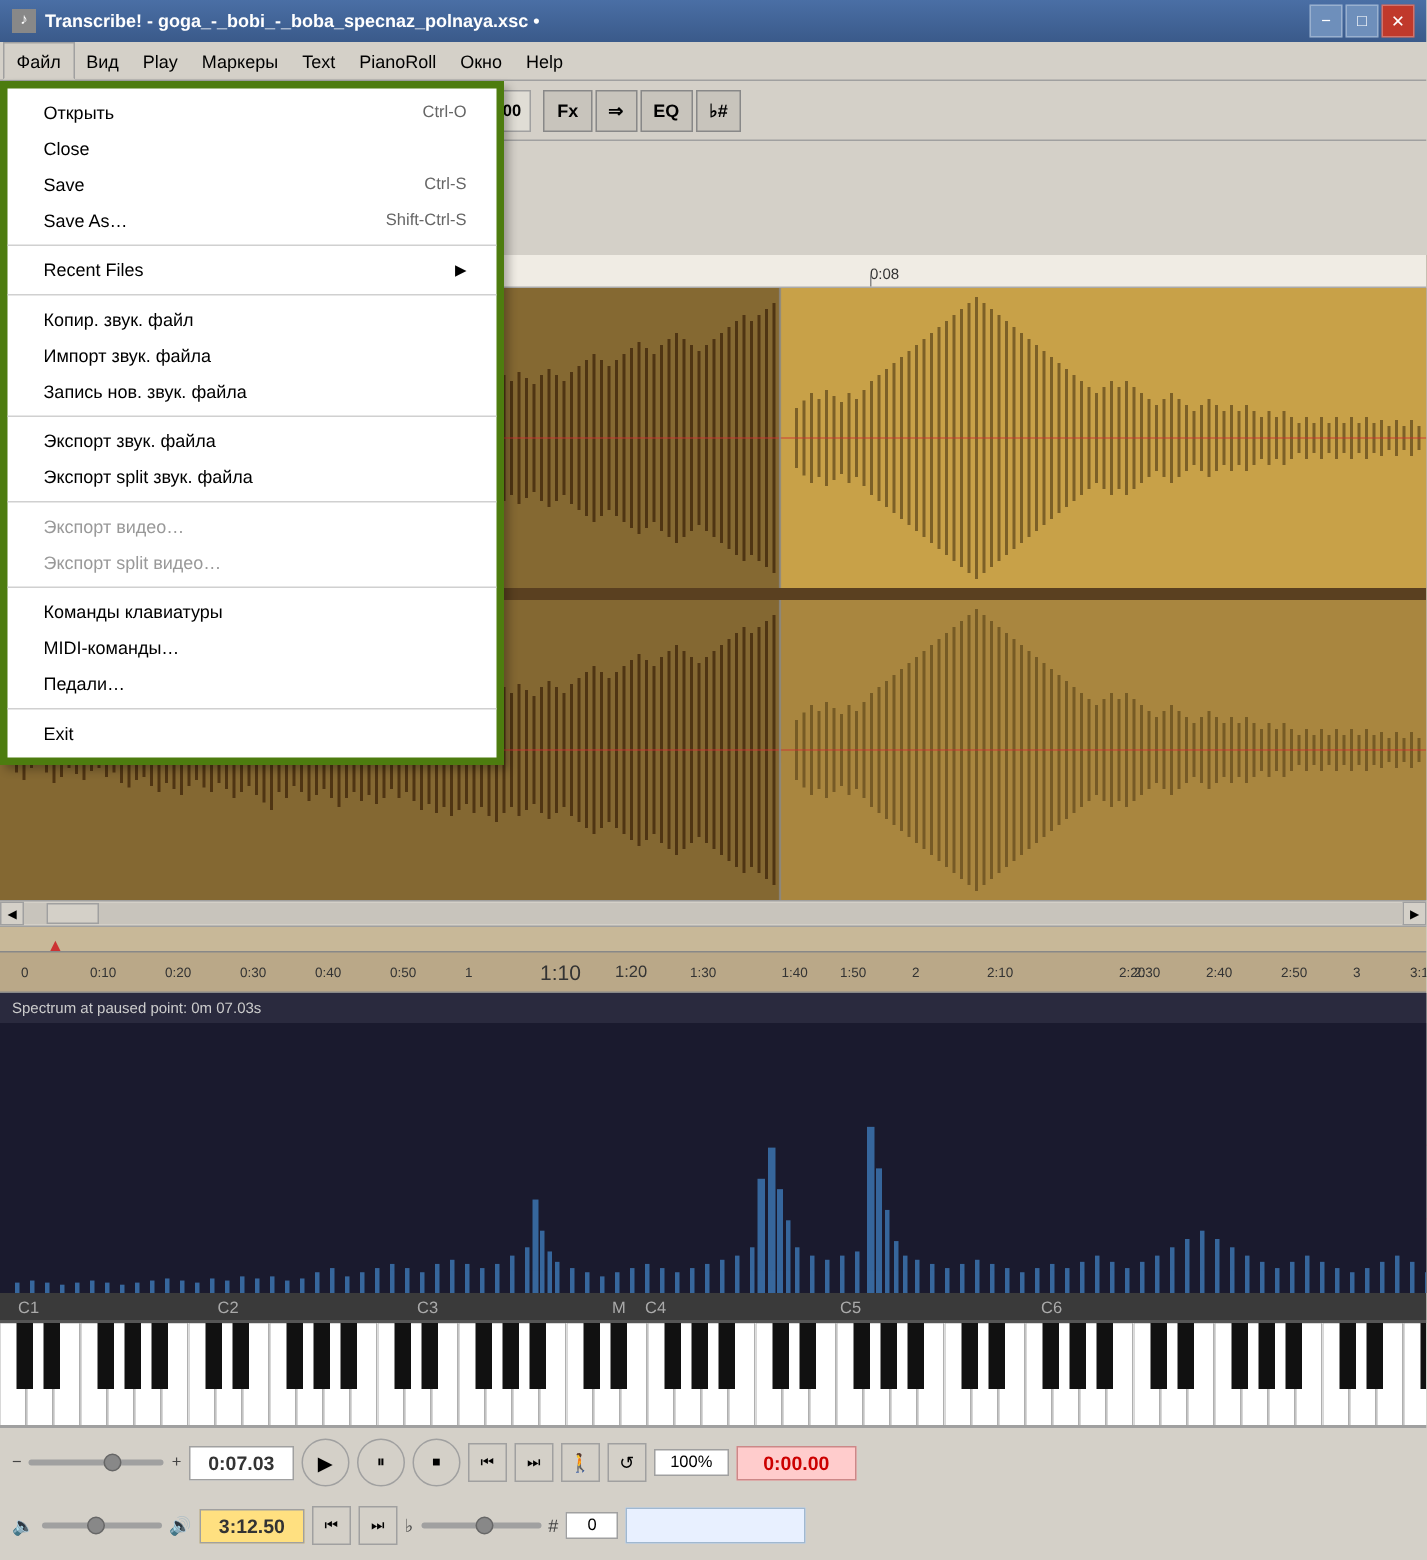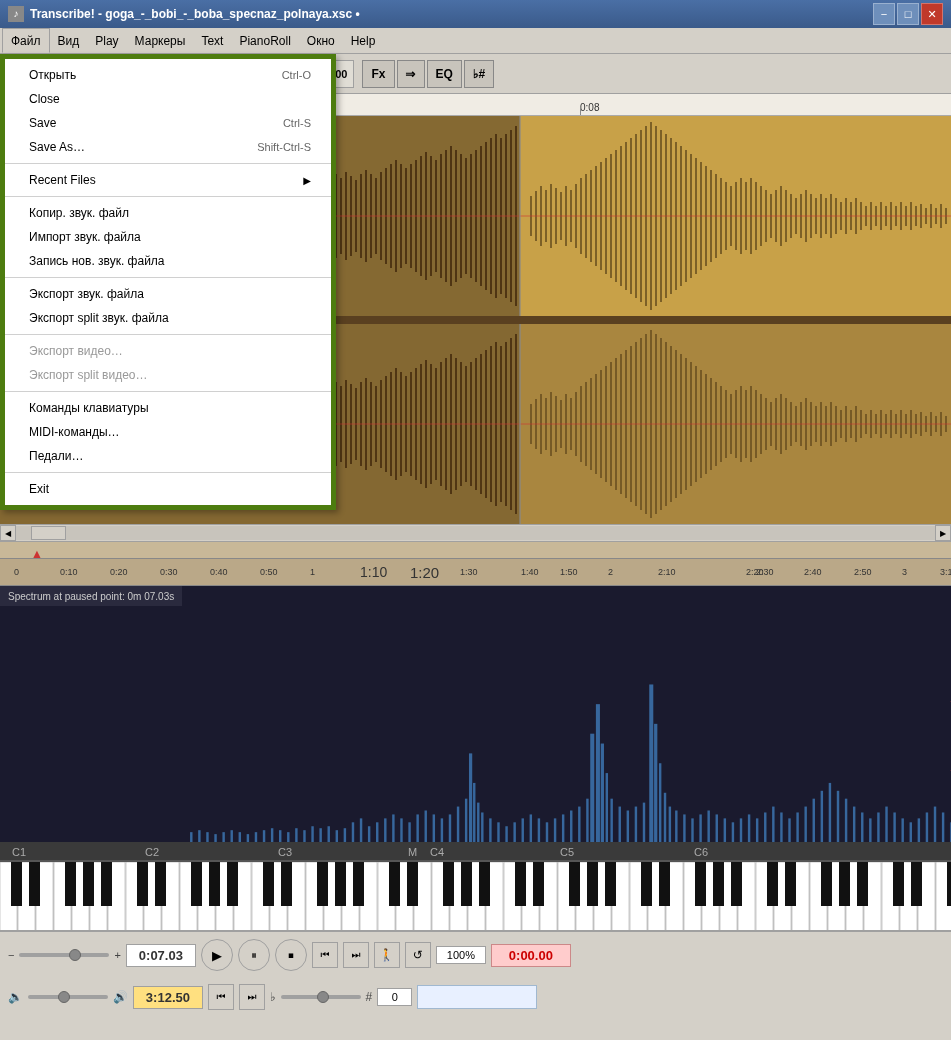--- a/index.html
+++ b/index.html
@@ -148,20 +148,21 @@
       cursor: pointer;
       font-size: 12px;
       font-weight: bold;
     }
 
     
     #main-content {
       display: flex;
       flex-direction: column;
       height: calc(100% - 28px - 26px - 40px);
+      justify-content: flex-end;
     }
 
     
     #waveform-area {
       flex: 0 0 auto;
       height: 430px;
       background: #8b7355;
       position: relative;
       overflow: hidden;
     }
@@ -228,25 +229,25 @@
       background: #c8c0b0;
       display: flex;
       align-items: center;
       padding: 0 8px;
       font-size: 10px;
       position: relative;
     }
 
     
     #spectrum-area {
-      height: 256px;
+      height: 200px;
       background: #1a1a2e;
       position: relative;
       display: flex;
-      flex-direction: row;
+      flex-direction: column;
     }
     #spectrum-header {
       height: 20px;
       background: #2a2a3e;
       display: flex;
       align-items: center;
       padding: 0 8px;
       font-size: 10px;
       color: #ccc;
     }
@@ -992,21 +993,21 @@
 
     <div style="position:absolute; top: 16px; left:0; right:0; height:28px; background: #baa888; display:flex; align-items:center; border-top: 1px solid #888; border-bottom: 1px solid #888;">
       <span style="position:absolute; left: 14px; font-size:9px; color:#333;">0</span>
       <span style="position:absolute; left: 60px; font-size:9px; color:#333;">0:10</span>
       <span style="position:absolute; left: 110px; font-size:9px; color:#333;">0:20</span>
       <span style="position:absolute; left: 160px; font-size:9px; color:#333;">0:30</span>
       <span style="position:absolute; left: 210px; font-size:9px; color:#333;">0:40</span>
       <span style="position:absolute; left: 260px; font-size:9px; color:#333;">0:50</span>
       <span style="position:absolute; left: 310px; font-size:9px; color:#333;">1</span>
       <span style="position:absolute; left: 360px; font-size:14px; color:#333;">1:10</span>
-      <span style="position:absolute; left: 410px; font-size:15px; color:#333;">1:20</span>
+      <span style="position:absolute; left: 410px; font-size:11px; color:#333;">1:20</span>
       <span style="position:absolute; left: 460px; font-size:9px; color:#333;">1:30</span>
       <span style="position:absolute; left: 510px; font-size:9px; color:#333;margin-left:11px;">1:40</span>
       <span style="position:absolute; left: 560px; font-size:9px; color:#333;">1:50</span>
       <span style="position:absolute; left: 608px; font-size:9px; color:#333;">2</span>
       <span style="position:absolute; left: 658px; font-size:9px; color:#333;">2:10</span>
       <span style="position:absolute; left: 706px; font-size:9px; color:#333;margin-left:40px;">2:20</span>
       <span style="position:absolute; left: 756px; font-size:9px; color:#333;">2:30</span>
       <span style="position:absolute; left: 804px; font-size:9px; color:#333;">2:40</span>
       <span style="position:absolute; left: 854px; font-size:9px; color:#333;">2:50</span>
       <span style="position:absolute; left: 902px; font-size:9px; color:#333;">3</span>

